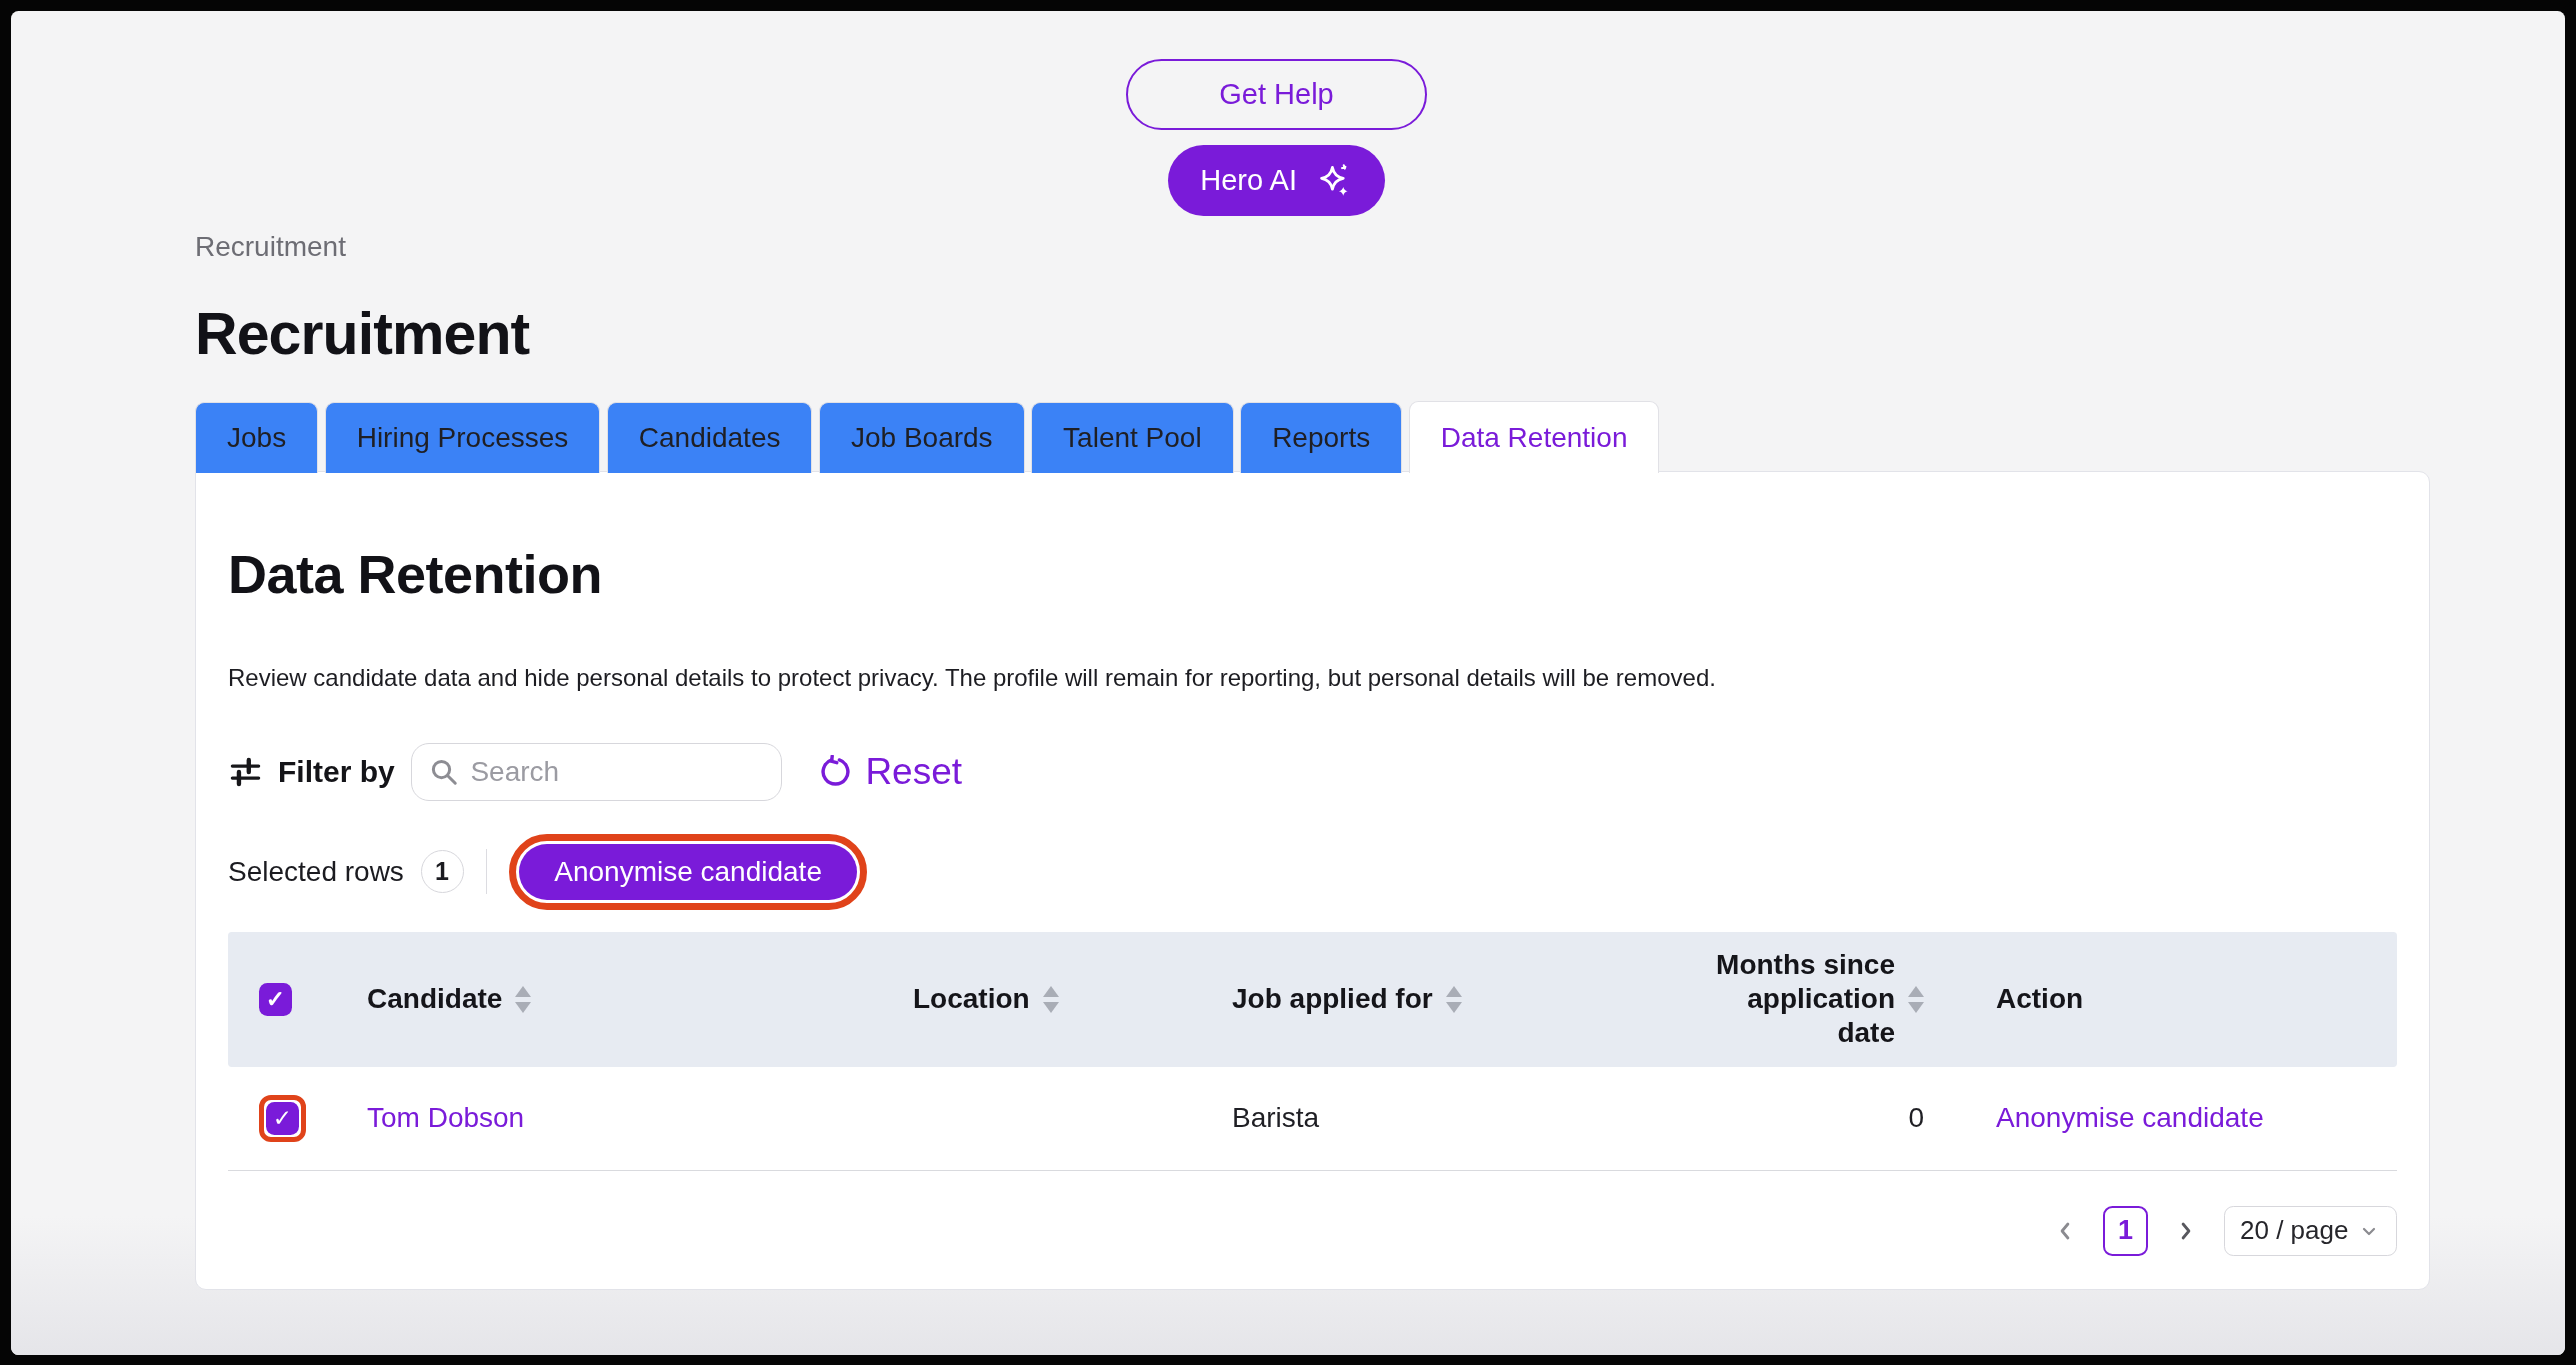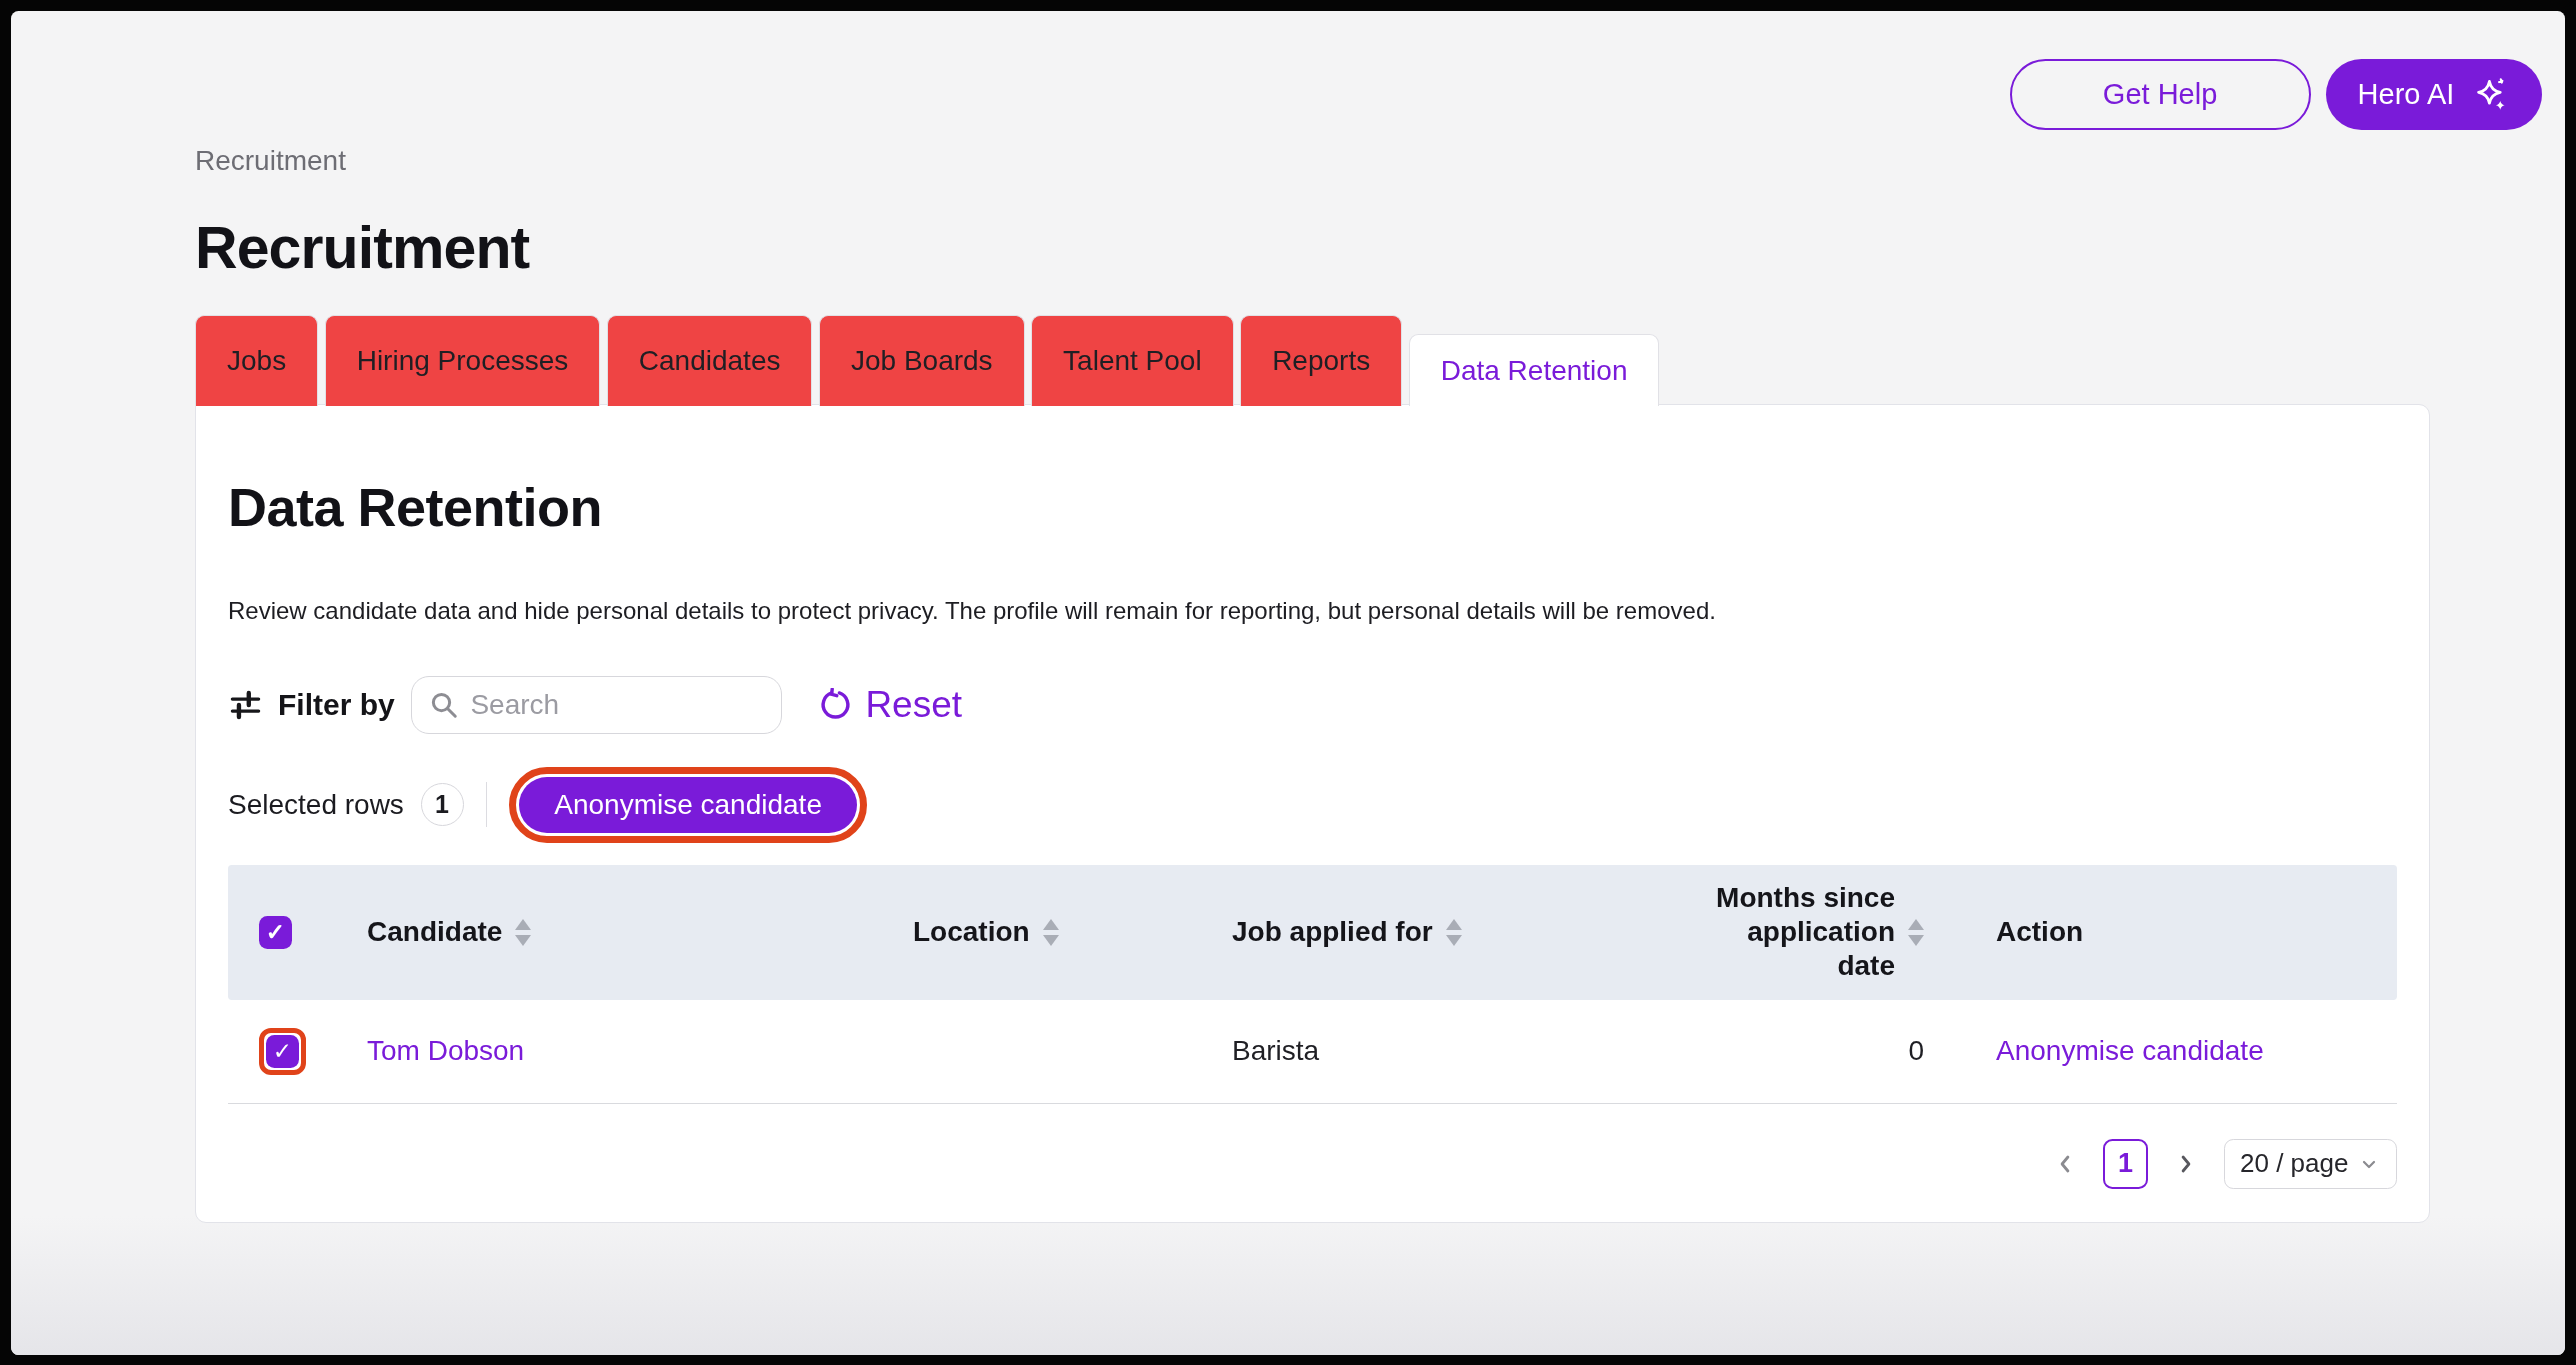--- a/index.html
+++ b/index.html
@@ -11,40 +11,40 @@
     background:var(--page-bg,#f4f4f5); border-radius:7.4px; overflow:hidden;
     color:#1b1b1f;
   }
   .page-bottom-gradient {
     position:absolute; left:0; right:0; bottom:0; height:139px; z-index:0;
     background:linear-gradient(to bottom, rgba(233,233,236,0), #e5e5e9);
     pointer-events:none;
   }
 
   
-  .topbar { display:flex; justify-content:flex-end; align-items:center; gap:15px; padding:48px 23px 0 0; position:relative; z-index:2; }
+  .topbar { display:flex; justify-content:flex-end; align-items:center; gap:15px; padding:48px 23px 0 0; position:relative; z-index:2;flex-direction:column; }
   .btn-gethelp {
     width:301px; height:71px; border:2.8px solid var(--accent,#7a1bd9); border-radius:37px;
     color:var(--accent,#7a1bd9); font-size:29px; background:transparent;
     display:flex; align-items:center; justify-content:center; cursor:pointer;
     font-family:inherit;
   }
   .btn-heroai {
     height:71px; padding:0 32px; background:var(--accent,#7a1bd9); border:none; border-radius:37px;
     color:#fff; font-size:29px; display:flex; align-items:center; gap:16.7px; cursor:pointer;
     font-family:inherit;
   }
 
   .breadcrumb { margin:15px 0 0 184px; font-size:28px; color:#6d6d74; position:relative; z-index:2; }
   .page-title { margin:37px 0 0 184px; font-size:59px; font-weight:700; letter-spacing:-0.9px; color:#121217; position:relative; z-index:2; }
 
   
   .tabs { display:flex; align-items:flex-end; gap:6.5px; margin:33px 0 -1.9px 184px; position:relative; z-index:2; }
   .tab {
-    height:91px; padding:0 31px; background:#ef4444; border:1.9px solid #e1e1e6; border-bottom:none;
+    height:71px; padding:0 31px; background:#3b82f6; border:1.9px solid #e1e1e6; border-bottom:none;
     border-radius:9.3px 9.3px 0 0; display:flex; align-items:center; font-size:28px; color:#1f1f24;
     cursor:pointer; position:relative; white-space:nowrap;
   }
   .tab.active { background:#fff; color:var(--accent,#7a1bd9); height:72px; z-index:3; }
   .tab.active::after { content:""; position:absolute; left:0; right:0; bottom:-1.9px; height:2.8px; background:#fff; }
 
   
   .panel {
     position:relative; z-index:1; margin-left:184px; width:2235px; min-height:819px;
     background:#fff; border:1.9px solid #e2e3e9; border-radius:0 11px 11px 11px;

